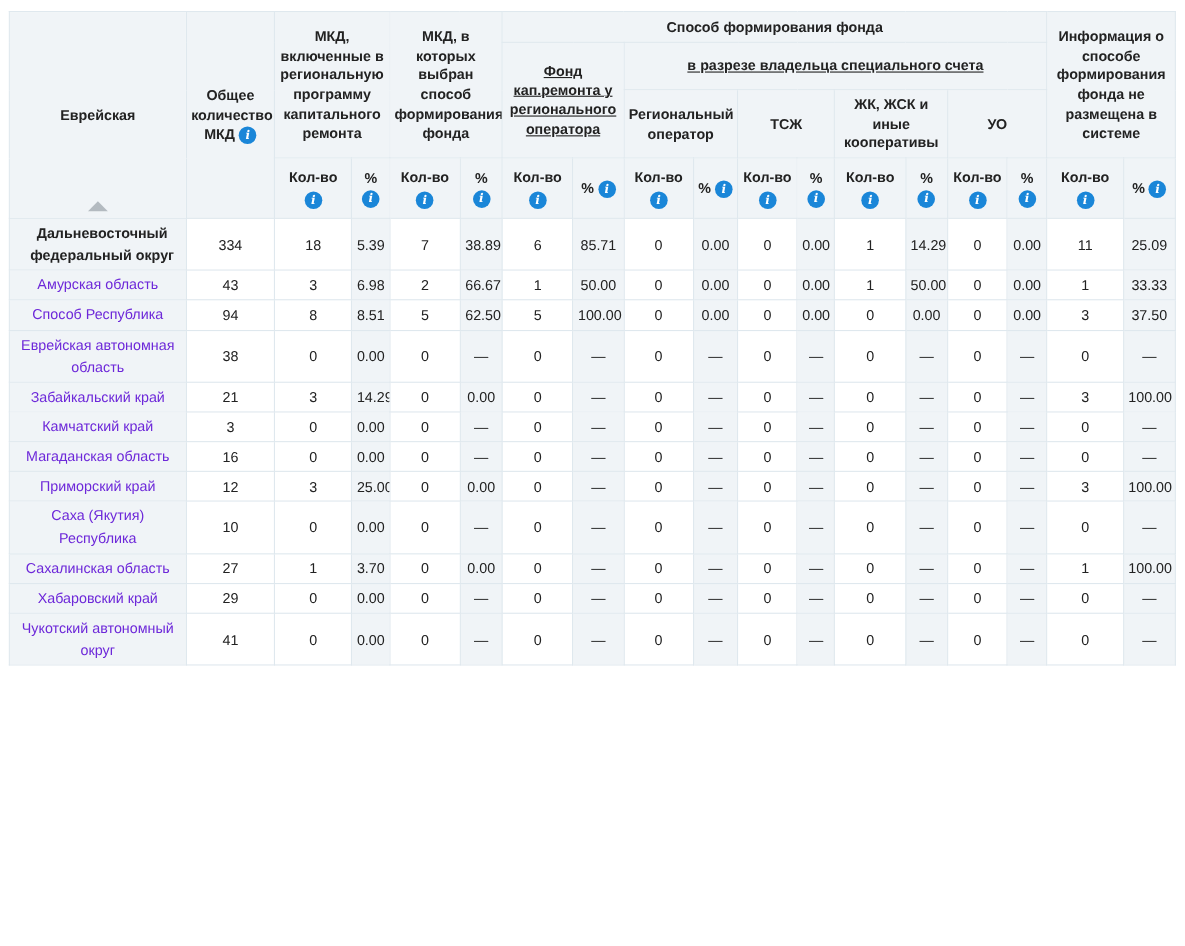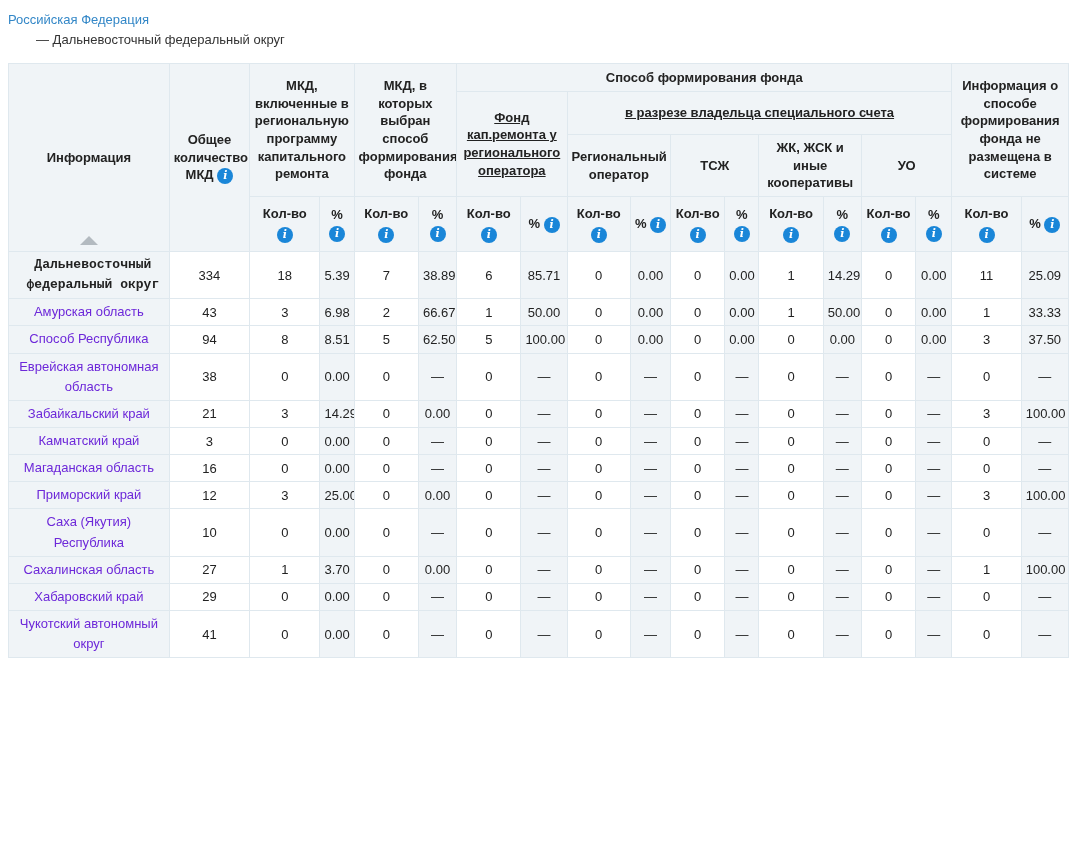--- a/index.html
+++ b/index.html
@@ -91,34 +91,29 @@
   }
   td.territory a {
     color: #6d28d9;
     text-decoration: none;
     cursor: pointer;
   }
   td.territory.total-row {
     font-weight: bold;
     color: #222;
     padding-left: 12px;
-    font-family: Liberation Mono, monospace;
   }
   td.val { background: #fff; color: #222; padding-top: 14px; padding-bottom: 14px; }
   td.val.shade { background: #f0f4f7; }
 </style>
 </head>
 <body>
 
 <div class="page">
 
-  <div class="breadcrumb">
-    <a href="#">Российская Федерация</a>
-    <span class="current">— Дальневосточный федеральный округ</span>
-  </div>
 
   <table class="report">
     <colgroup>
       <col style="width:160px">
         <col style="width:80px">
       <col style="width:70px">
         <col style="width:34px">
       <col style="width:64px">
         <col style="width:38px">
       <col style="width:64px">
@@ -130,21 +125,21 @@
       <col style="width:64px">
         <col style="width:38px">
       <col style="width:54px">
         <col style="width:36px">
       <col style="width:69px">
         <col style="width:47px">
     </colgroup>
     <thead>
       <tr class="hrow1">
         <th rowspan="4" class="territory-head">
-          <span>Информация</span>
+          <span>Еврейская</span>
           <span class="sort-asc"></span>
         </th>
         <th rowspan="4">
           <span>Общее количество МКД</span>
           <span class="info">i</span>
         </th>
         <th rowspan="3" colspan="2">МКД, включенные в региональную программу капитального ремонта</th>
         <th rowspan="3" colspan="2">МКД, в которых выбран способ формирования фонда</th>
         <th colspan="10">Способ формирования фонда</th>
         <th rowspan="3" colspan="2">Информация о способе формирования фонда не размещена в системе</th>

